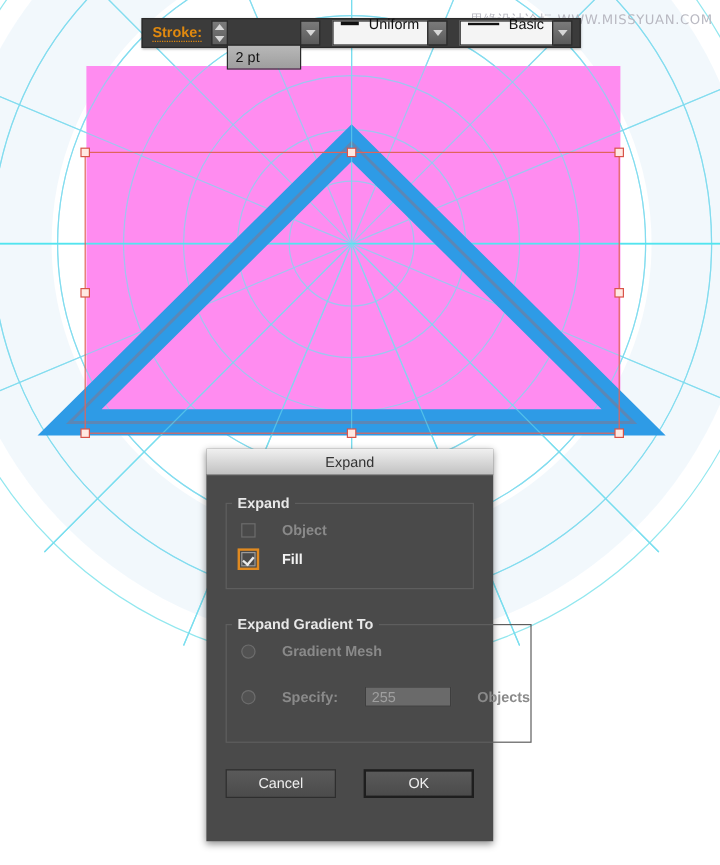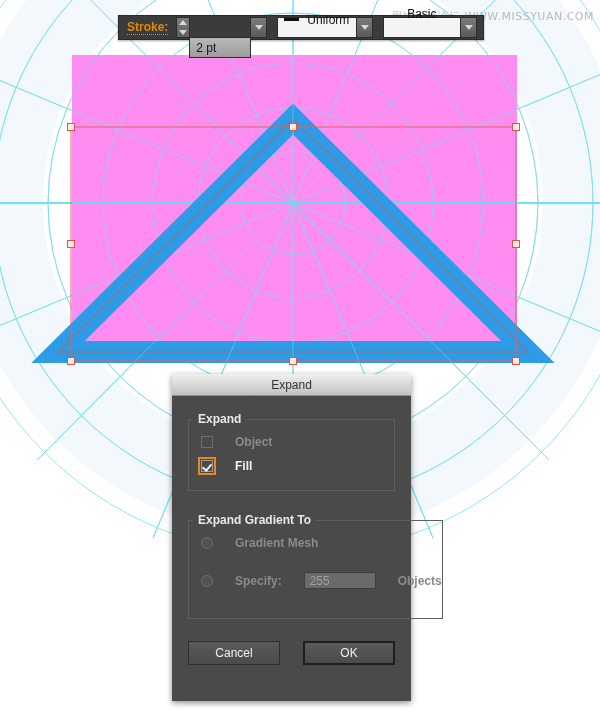--- a/index.html
+++ b/index.html
@@ -92,21 +92,21 @@
     border:1px solid #2b2b2b;
     display:flex;align-items:center;
     justify-content:flex-end;
     padding:0 7px 16px 6px;
     box-sizing:border-box;
     color:#111;font-size:12px;
     gap:8px;
     white-space:nowrap;
   }
   .combo-white.uniform{width:80px;}
-  .combo-white.basic{width:78px;flex-direction:column;}
+  .combo-white.basic{width:78px;}
   .swatchline{display:block;width:48px;height:3px;background:#111;}
   .swatchline.thin{height:2px;}
 
   
   #expand-dialog{
     position:absolute;left:172px;top:374px;
     width:239px;height:327px;
     background:#4a4a4a;
     z-index:20;
     box-shadow:0 2px 6px rgba(0,0,0,.45);

